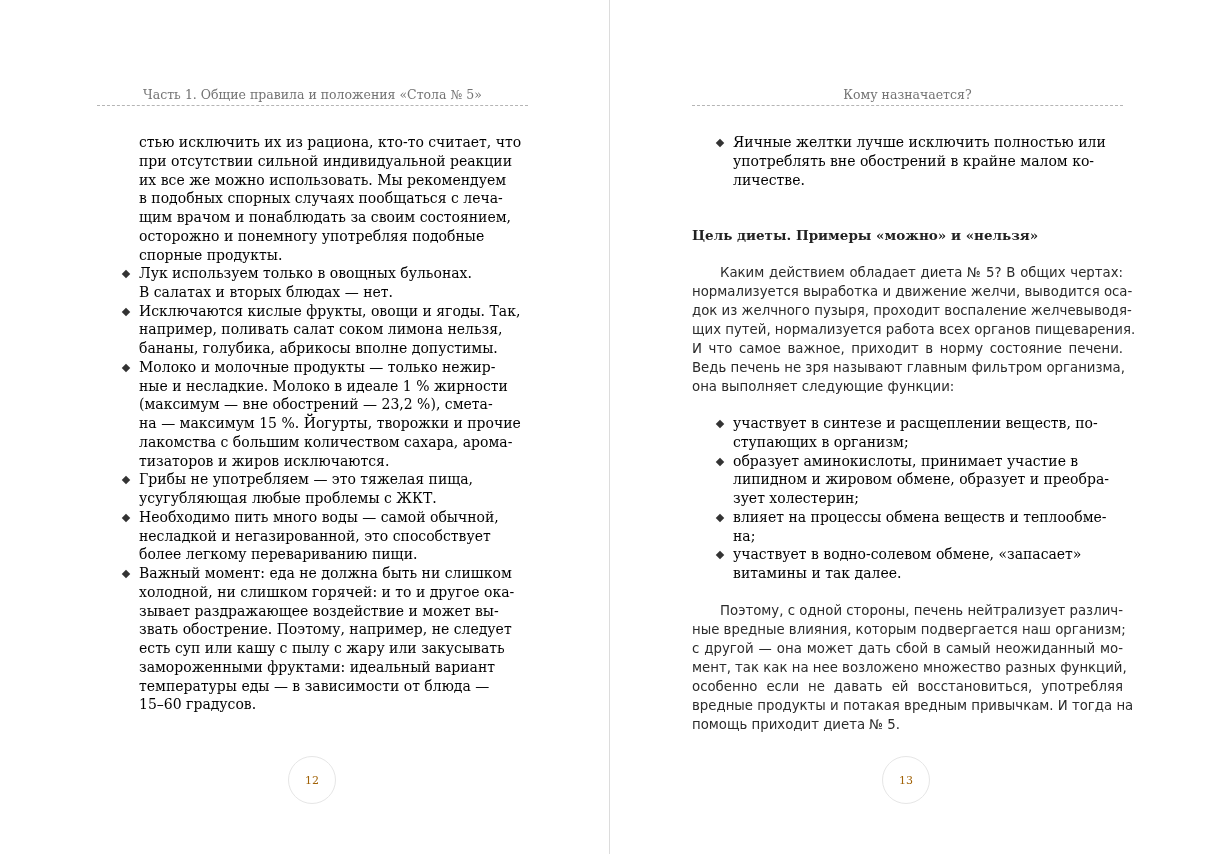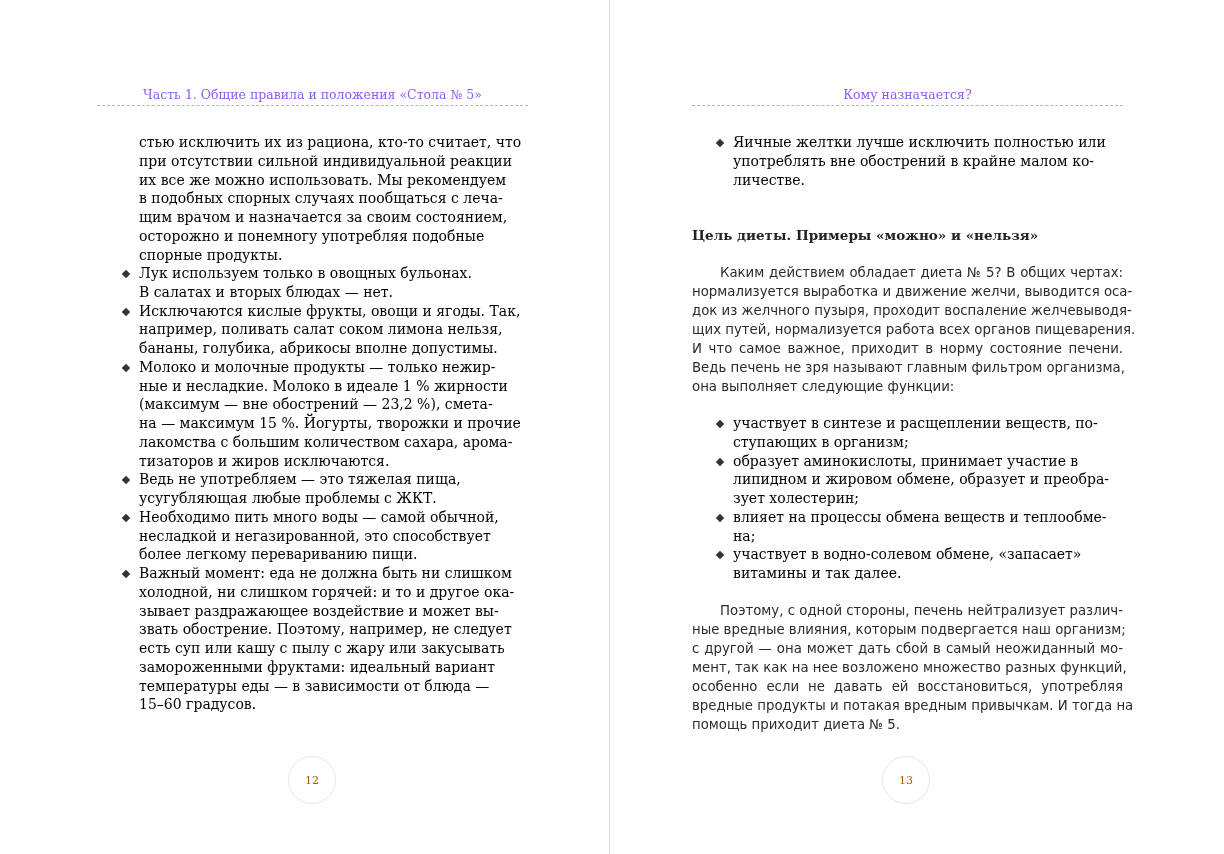--- a/index.html
+++ b/index.html
@@ -11,21 +11,21 @@
   .gutter {
     position: absolute; left: 609px; top: 0; width: 1px; height: 854px;
     background: #dcdcdc;
   }
   .page { position: absolute; top: 0; height: 854px; }
   .page.left { left: 0; width: 609px; }
   .page.right { left: 610px; width: 614px; }
 
   .running-head {
     position: absolute; top: 87px; height: 18px;
-    font-family: "DejaVu Serif", serif; font-size: 12.5px; color: #8b5cf6;
+    font-family: "DejaVu Serif", serif; font-size: 12.5px; color: #737373;
     text-align: center; line-height: 16px;
     border-bottom: 1px dashed #b5b5b5;
   }
   .page.left .running-head { left: 97px; width: 431px; }
   .page.right .running-head { left: 82px; width: 431px; }
 
   .body-serif {
     font-family: "DejaVu Serif", serif; font-size: 14px;
     line-height: 18.75px; color: #000000;
   }
@@ -62,21 +62,21 @@
 <div class="spread">
 
   <div class="page left">
     <div class="running-head">Часть 1. Общие правила и положения «Стола № 5»</div>
 
     <div class="block body-serif" style="left:139px; top:133px; width:400px;">
       <span class="line">стью исключить их из рациона, кто-то считает, что</span>
       <span class="line">при отсутствии сильной индивидуальной реакции</span>
       <span class="line">их все же можно использовать. Мы рекомендуем</span>
       <span class="line">в подобных спорных случаях пообщаться с леча-</span>
-      <span class="line">щим врачом и назначается за своим состоянием,</span>
+      <span class="line">щим врачом и понаблюдать за своим состоянием,</span>
       <span class="line">осторожно и понемногу употребляя подобные</span>
       <span class="line">спорные продукты.</span>
     </div>
 
     <div class="block body-serif" style="left:121px; top:264px; width:420px;">
       <div class="bullet-item">
         <span class="bullet"></span>
         <span class="line">Лук используем только в овощных бульонах.</span>
         <span class="line">В салатах и вторых блюдах — нет.</span>
       </div>
@@ -90,21 +90,21 @@
         <span class="bullet"></span>
         <span class="line">Молоко и молочные продукты — только нежир-</span>
         <span class="line">ные и несладкие. Молоко в идеале 1 % жирности</span>
         <span class="line">(максимум — вне обострений — 23,2 %), смета-</span>
         <span class="line">на — максимум 15 %. Йогурты, творожки и прочие</span>
         <span class="line">лакомства с большим количеством сахара, арома-</span>
         <span class="line">тизаторов и жиров исключаются.</span>
       </div>
       <div class="bullet-item">
         <span class="bullet"></span>
-        <span class="line">Ведь не употребляем — это тяжелая пища,</span>
+        <span class="line">Грибы не употребляем — это тяжелая пища,</span>
         <span class="line">усугубляющая любые проблемы с ЖКТ.</span>
       </div>
       <div class="bullet-item">
         <span class="bullet"></span>
         <span class="line">Необходимо пить много воды — самой обычной,</span>
         <span class="line">несладкой и негазированной, это способствует</span>
         <span class="line">более легкому перевариванию пищи.</span>
       </div>
       <div class="bullet-item">
         <span class="bullet"></span>

